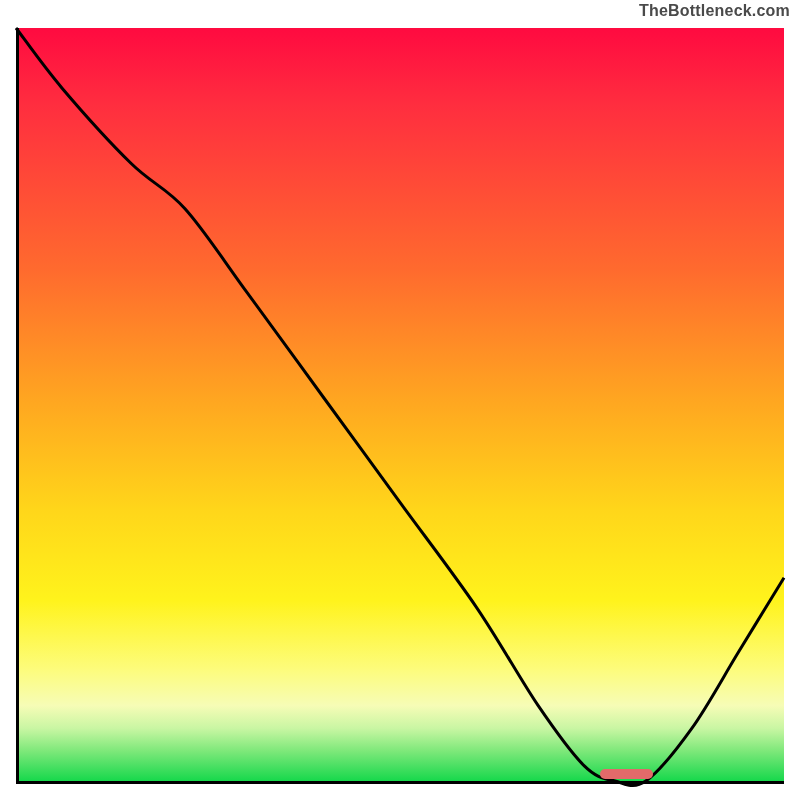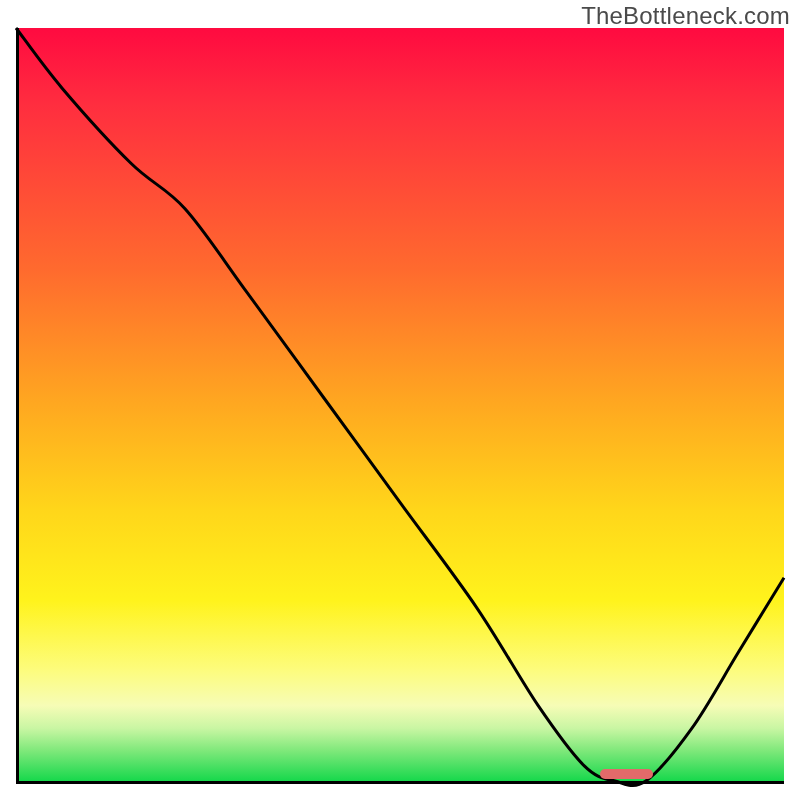--- a/index.html
+++ b/index.html
@@ -7,23 +7,23 @@
     padding: 0;
     width: 800px;
     height: 800px;
     background: #ffffff;
     font-family: Arial, Helvetica, sans-serif;
   }
   .watermark {
     position: absolute;
     top: 2px;
     right: 10px;
-    font-size: 24px;
+    font-size: 16px;
     color: #4a4a4a;
-    font-weight: 400;
+    font-weight: 700;
     letter-spacing: 0.2px;
   }
   .plot-frame {
     position: absolute;
     left: 16px;
     top: 28px;
     width: 768px;
     height: 756px;
     box-sizing: border-box;
   }

